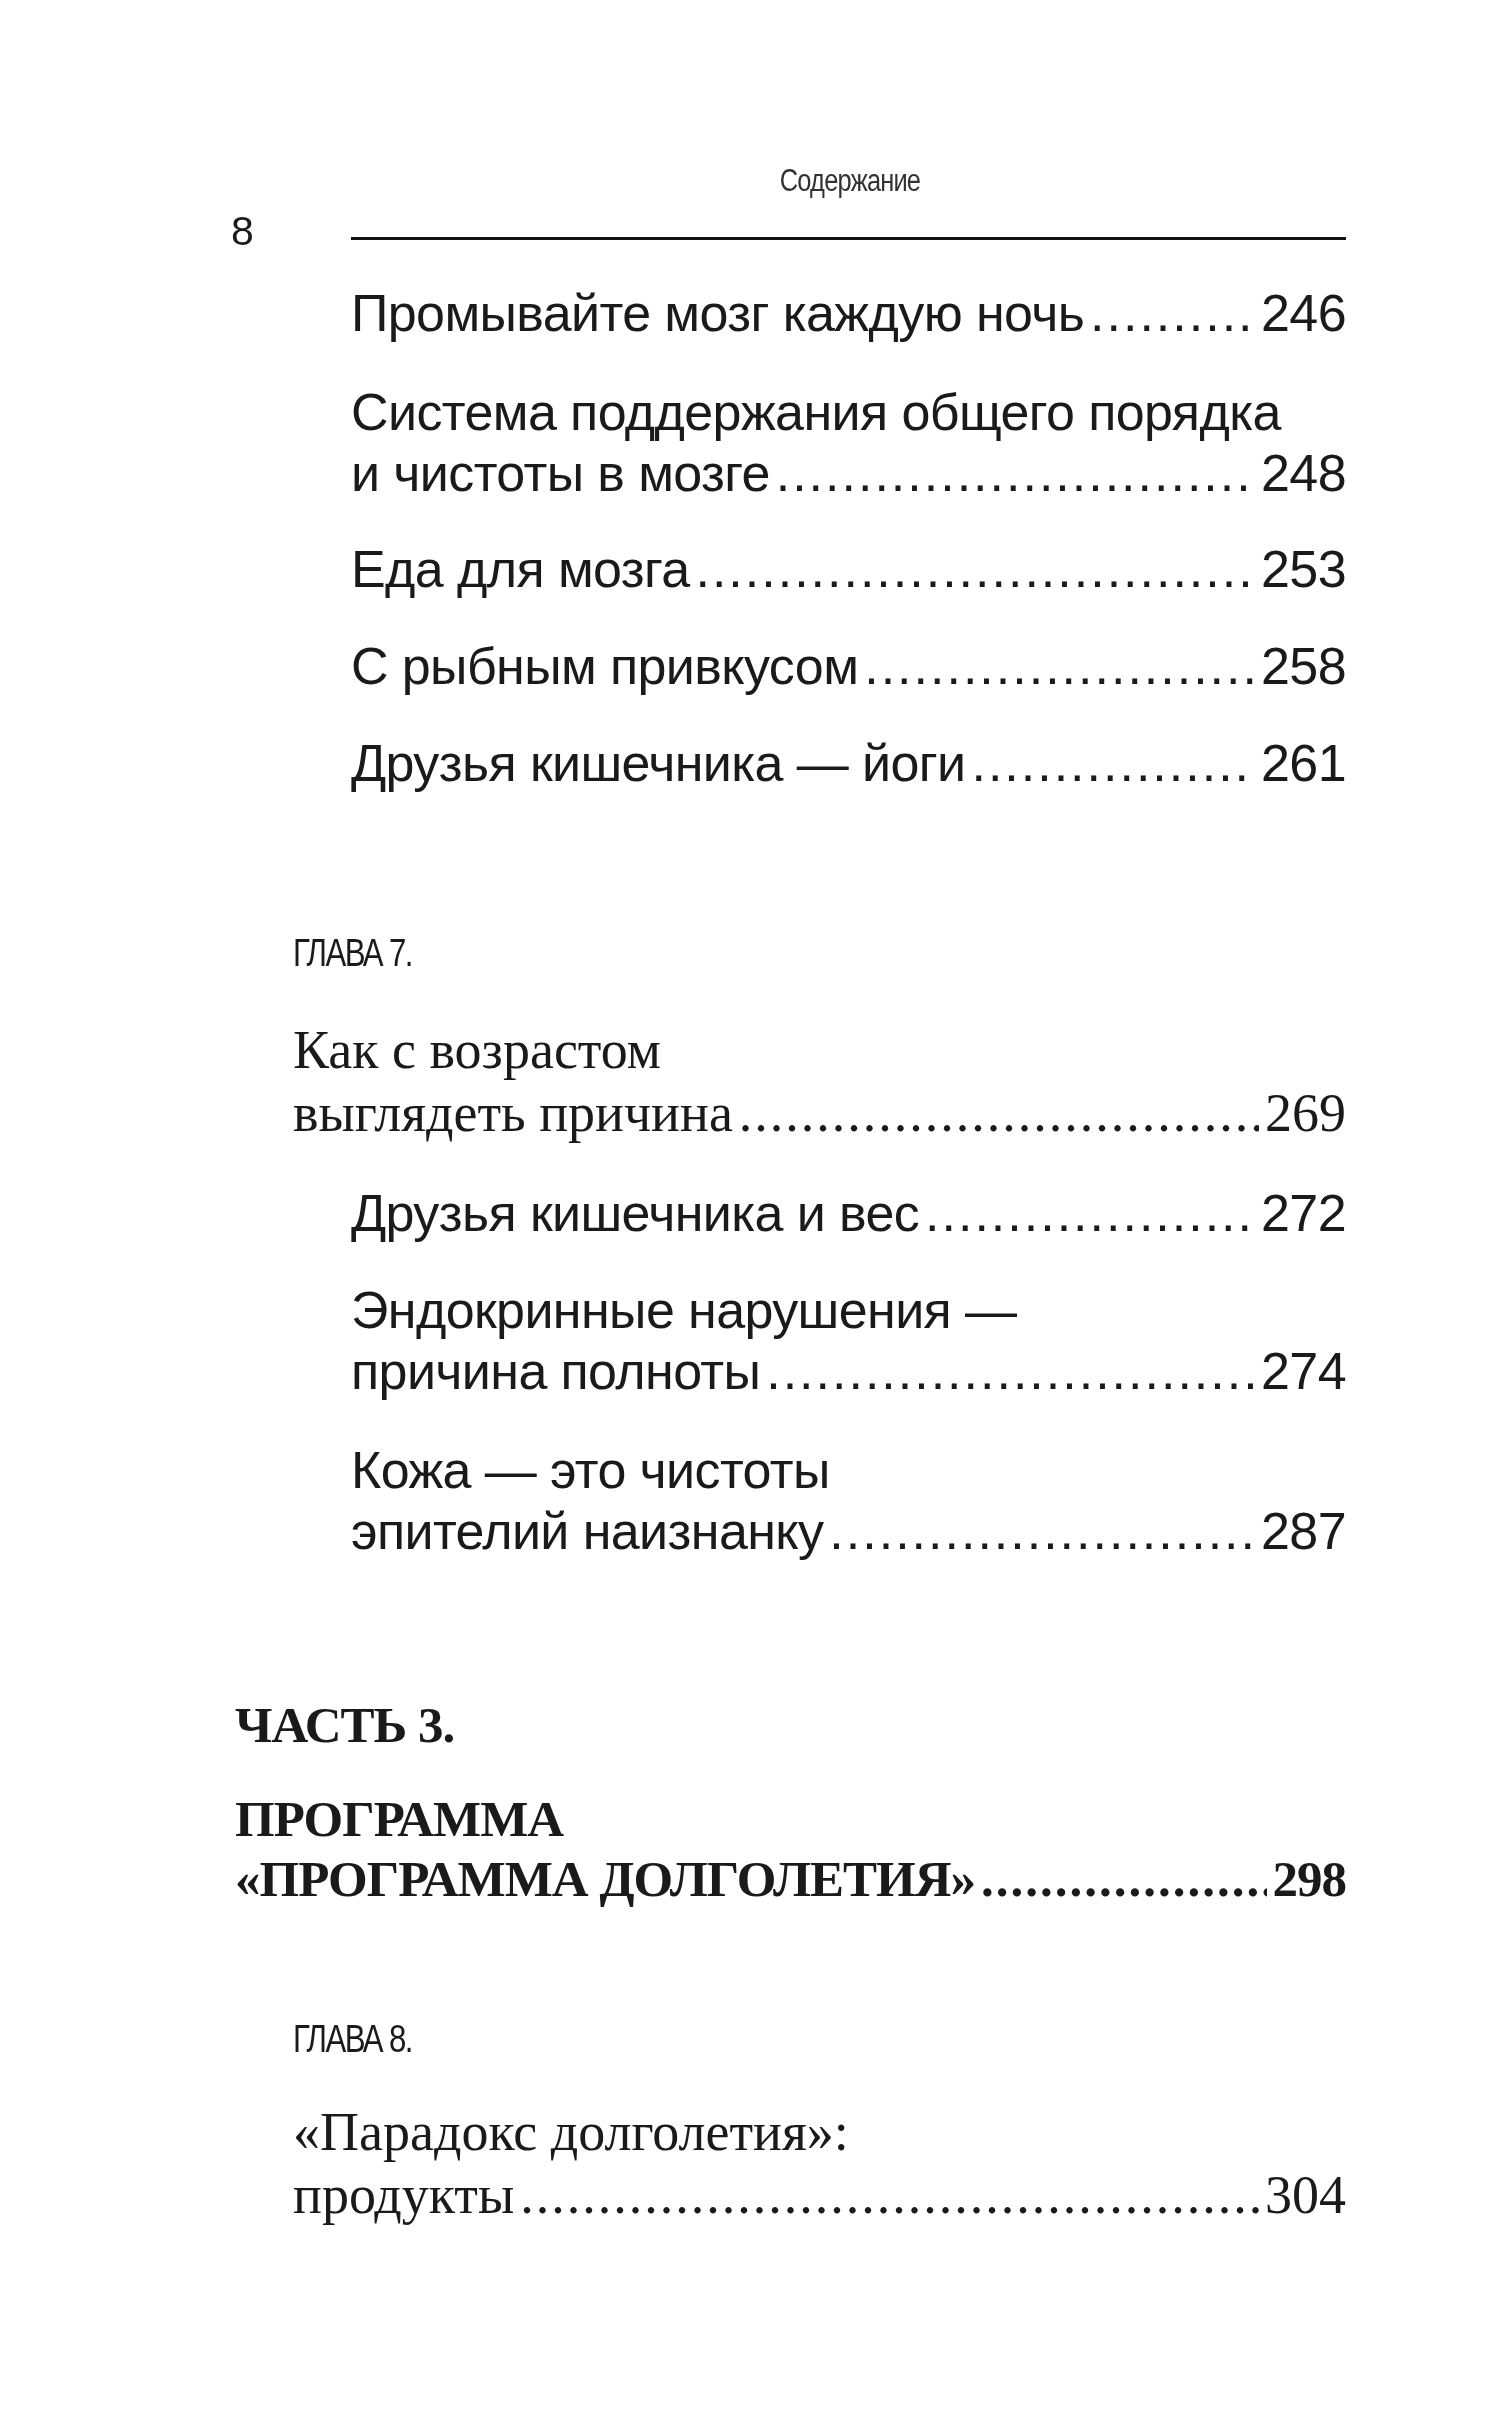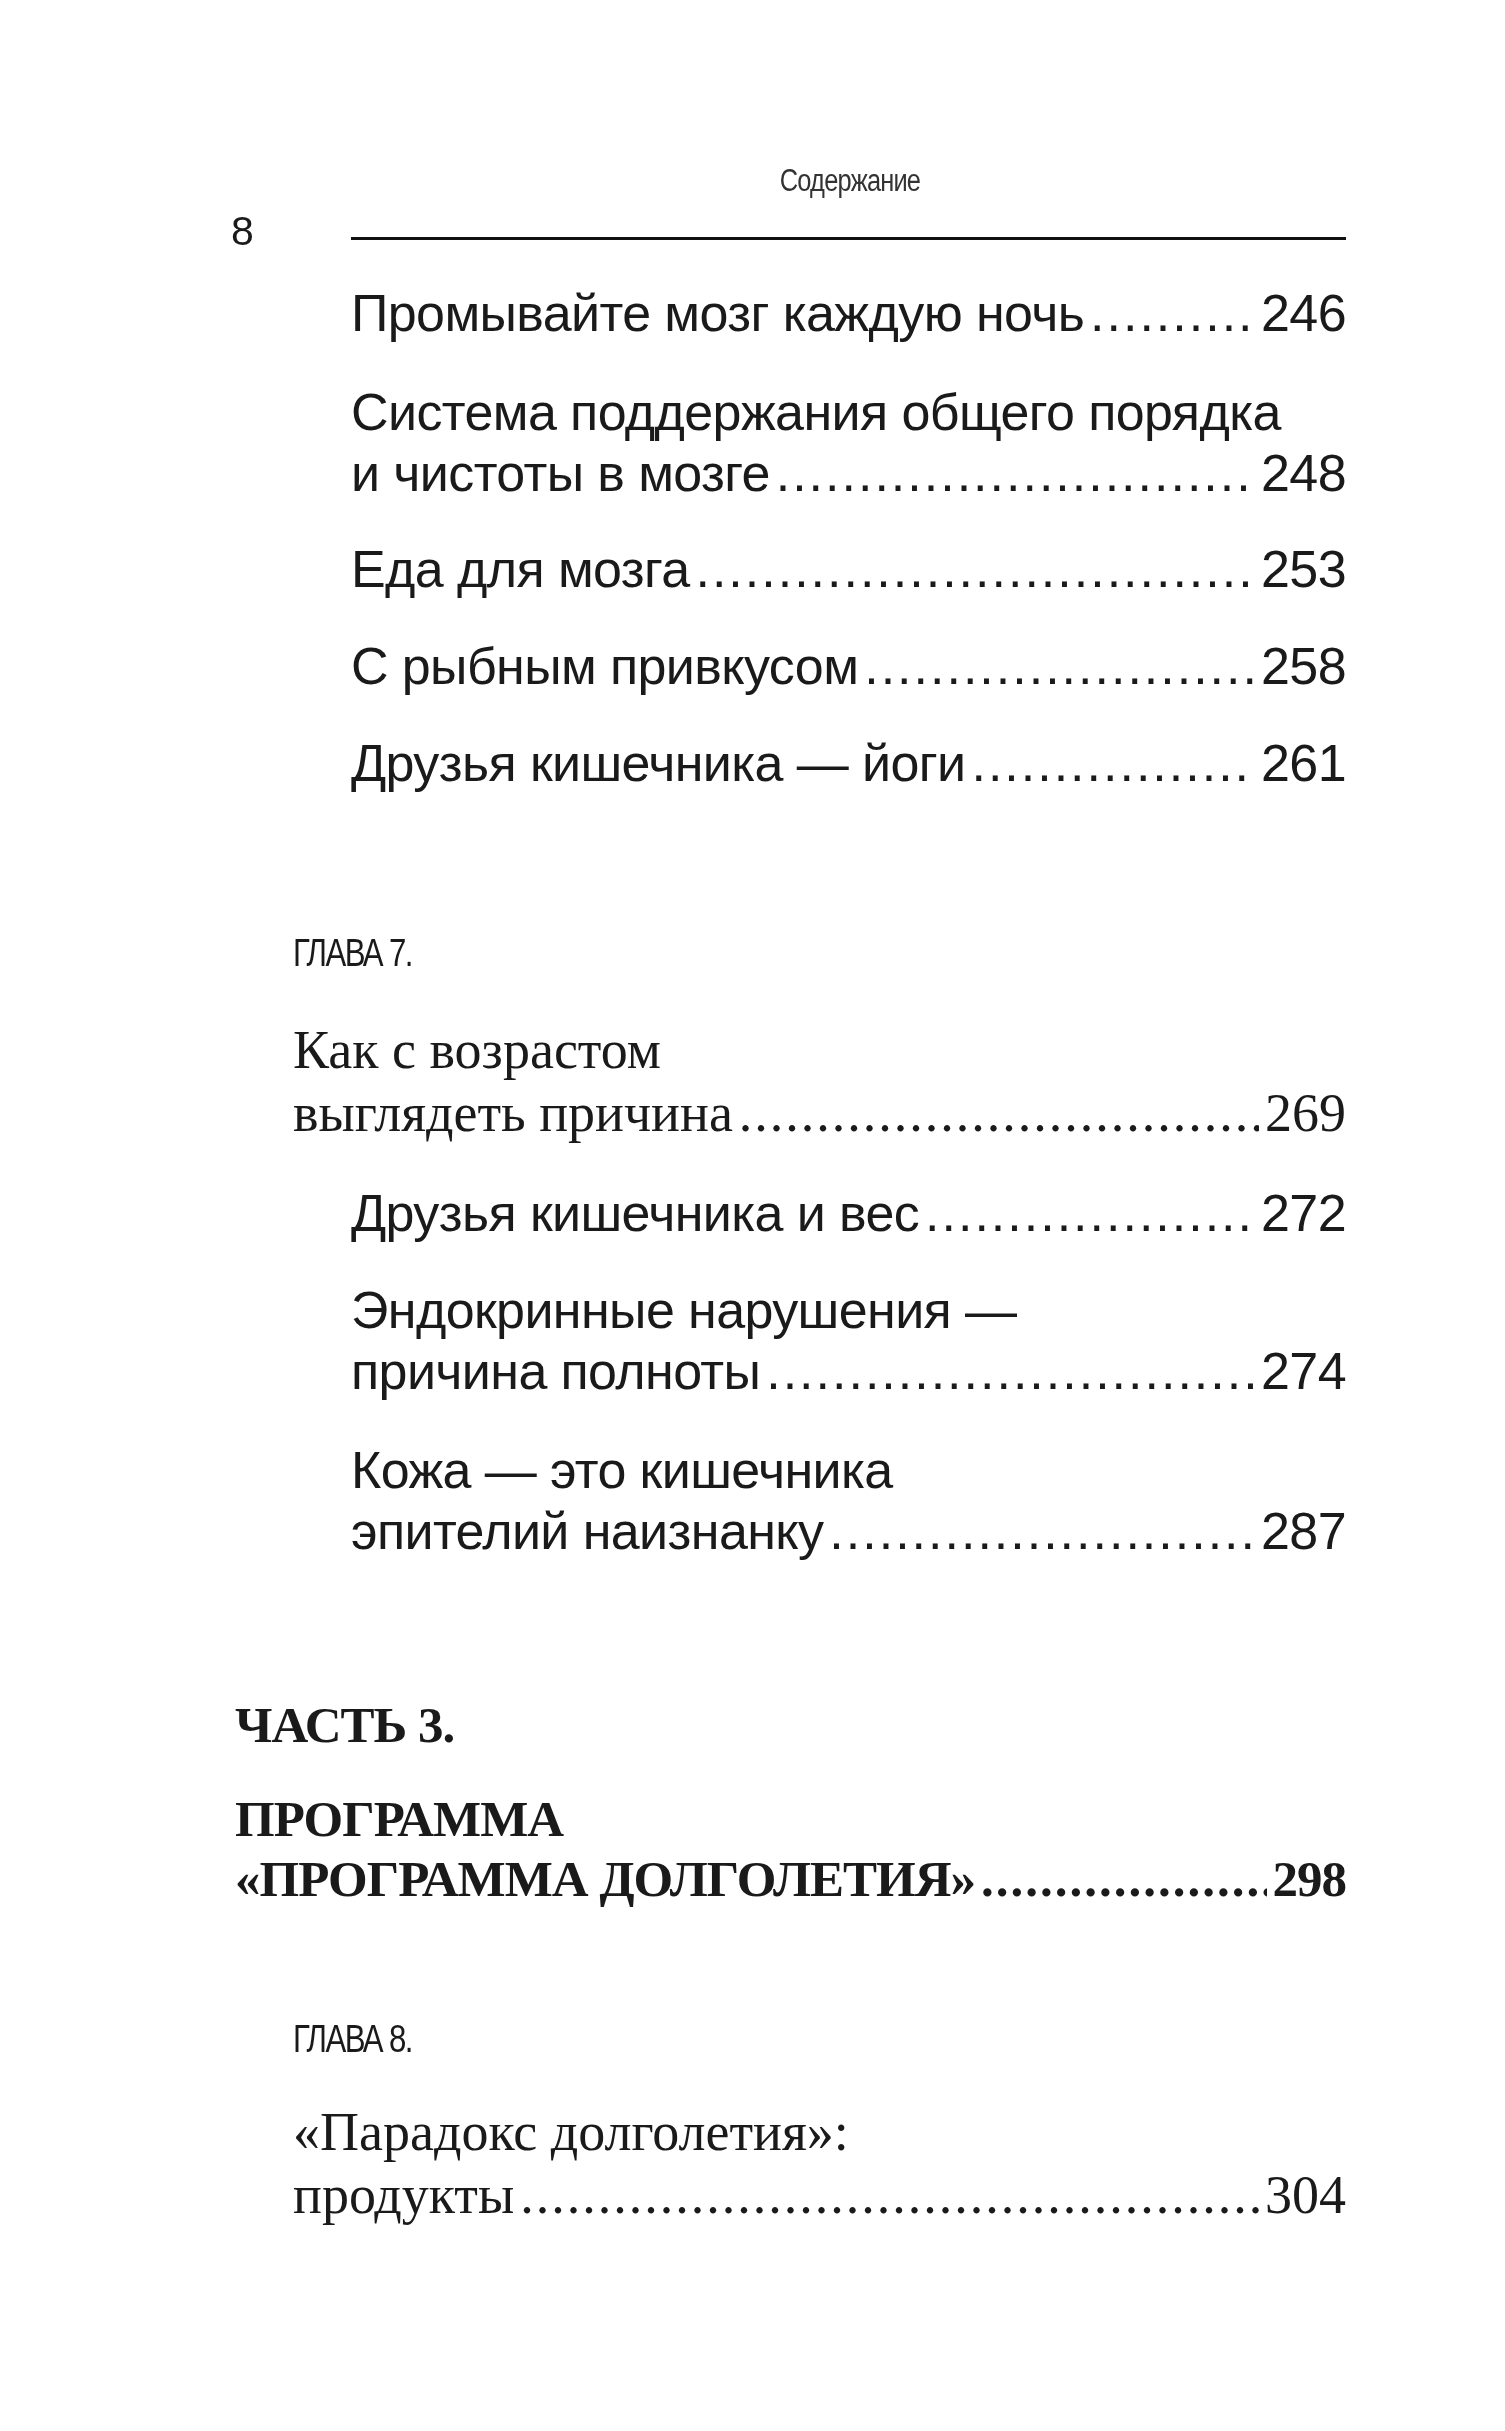--- a/index.html
+++ b/index.html
@@ -99,21 +99,21 @@
     </div>
   <div class="line">
       <span>причина полноты</span>
       <span class="dots"></span>
       <span class="page">274</span>
     </div>
 </div>
 
 <div class="abs sans entry" style="left:351px; top:1440px; width:995px;">
   <div class="line">
-      <span>Кожа — это кишечника</span>
+      <span>Кожа — это чистоты</span>
     </div>
   <div class="line">
       <span>эпителий наизнанку</span>
       <span class="dots"></span>
       <span class="page">287</span>
     </div>
 </div>
 
 <div class="abs serif part-label" style="left:235px; top:1696px;">ЧАСТЬ 3.</div>
 

